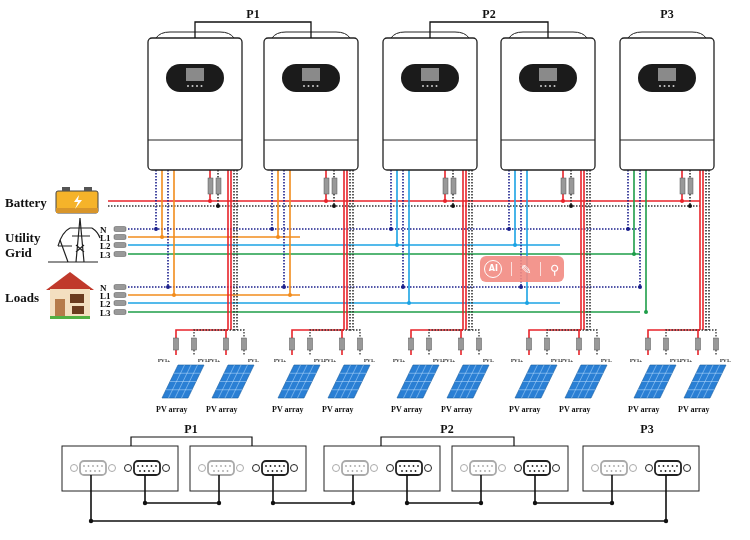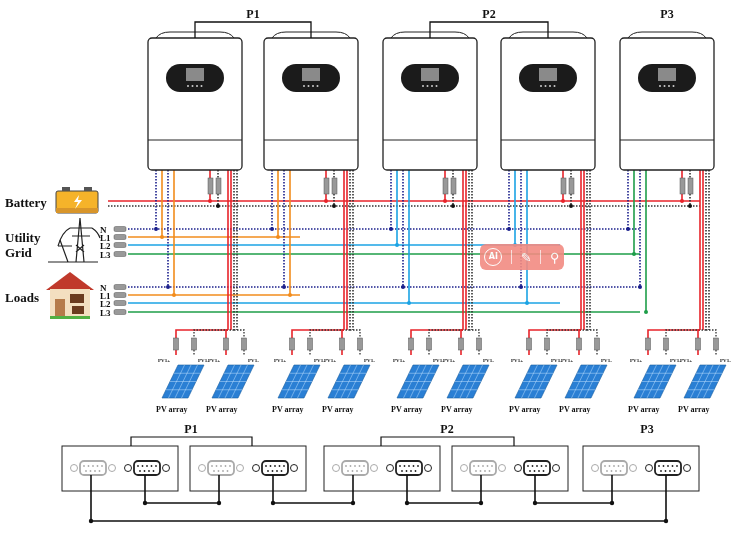--- a/index.html
+++ b/index.html
@@ -1,19 +1,19 @@
 <!DOCTYPE html>
 <html><head>
 <meta charset="utf-8">
 <style>
   html, body { margin:0; padding:0; background:#ffffff; }
   body { width:750px; height:540px; position:relative; overflow:hidden; font-family:"Liberation Serif", serif; }
   svg { position:absolute; left:0; top:0; }
   .lbl { font-family:"Liberation Serif", serif; font-weight:bold; fill:#111; }
-  .toolbar { position:absolute; left:480px; top:244px; width:84px; height:26px; background:#f28b82; opacity:0.9; border-radius:6px; display:flex; align-items:center; justify-content:space-around; color:#fff; font-family:"DejaVu Sans", sans-serif; font-size:13px; }
+  .toolbar { position:absolute; left:480px; top:256px; width:84px; height:26px; background:#f28b82; opacity:0.9; border-radius:6px; display:flex; align-items:center; justify-content:space-around; color:#fff; font-family:"DejaVu Sans", sans-serif; font-size:13px; }
   .toolbar span { display:inline-block; }
   .tb-sep { width:1px; height:14px; background:#fff; opacity:0.7; }
 </style>
 </head>
 <body>
 
 <svg id="diagram" width="750" height="540" viewBox="0 0 750 540">
   <g id="wires">
       <line x1="108" y1="201" x2="700" y2="201" stroke="#e8232a" stroke-width="1.6" stroke-dasharray=""></line>
       <line x1="108" y1="206" x2="700" y2="206" stroke="#333" stroke-width="1.6" stroke-dasharray="1.5,1.5"></line>

